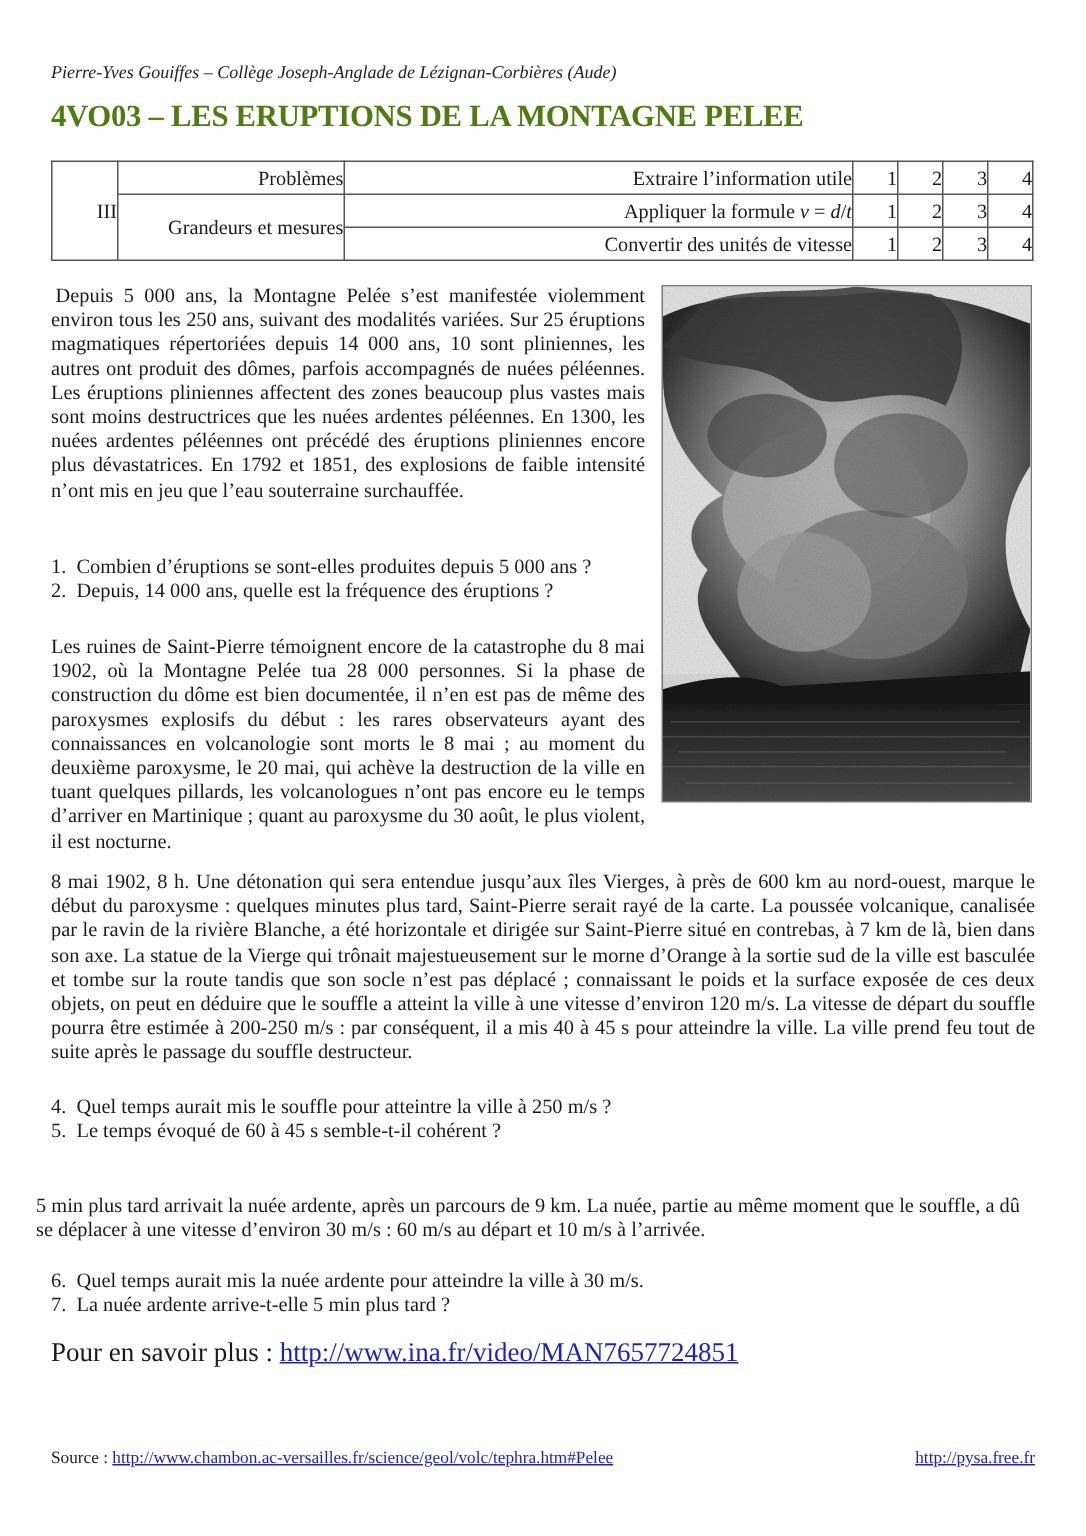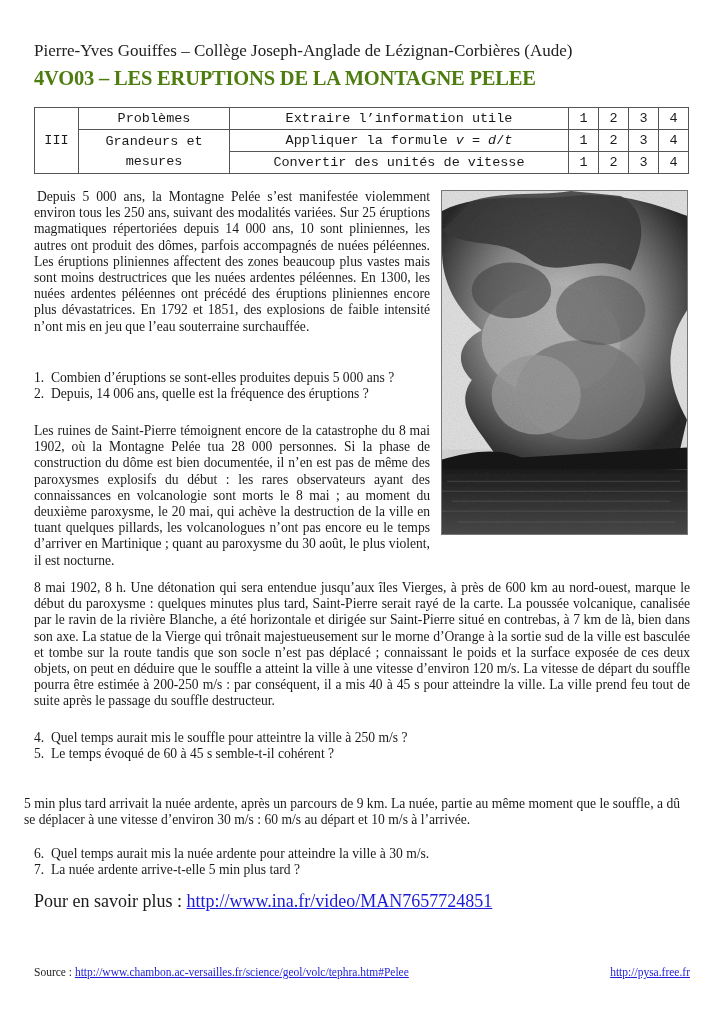--- a/index.html
+++ b/index.html
@@ -2,30 +2,30 @@
 <html><head>
 <meta charset="utf-8">
 <style>
   html, body { margin: 0; padding: 0; background: #ffffff; }
   body {
     width: 724px; height: 1024px; position: relative; overflow: hidden;
     font-family: "Liberation Serif", "DejaVu Serif", serif;
     color: #1a1a1a;
   }
   .abs { position: absolute; }
-  #author-line { left: 34px; top: 41px; font-size: 17px; color: #222; white-space: nowrap; }
+  #author-line { left: 34px; top: 41px; font-size: 12px; color: #222; white-space: nowrap; font-style: italic; }
   #page-title { left: 34px; top: 67px; font-size: 20.5px; font-weight: bold; color: #4d7c0f; white-space: nowrap; letter-spacing: -0.2px; margin: 0; }
 
   
   #competency-table {
     left: 34px; top: 107px; width: 655px;
     border-collapse: collapse; font-size: 13.5px; color: #1a1a1a;
   }
   #competency-table td {
-    border: 1px solid #555; text-align: center; padding: 0; height: 21px; line-height: 20px; font-family: Liberation Mono, monospace;
+    border: 1px solid #555; text-align: right; padding: 0; height: 21px; line-height: 20px;
   }
   #competency-table td.level { width: 29px; }
   #competency-table td.roman { width: 43px; }
   #competency-table td.domain { width: 150px; }
   #competency-table td.skill { width: 338px; }
   .formula i { font-style: italic; }
 
   .para {
     position: absolute; font-size: 13.6px; line-height: 16.2px; text-align: justify; margin: 0; color: #1a1a1a;
   }
@@ -86,21 +86,21 @@
     <td class="level">4</td>
   </tr>
 </tbody>
   </table>
 
 <p class="para" id="intro-paragraph">Depuis 5 000 ans, la Montagne Pelée s’est manifestée violemment environ tous les 250 ans, suivant des modalités variées. Sur 25 éruptions magmatiques répertoriées depuis 14 000 ans, 10 sont pliniennes, les autres ont produit des dômes, parfois accompagnés de nuées péléennes. Les éruptions pliniennes affectent des zones beaucoup plus vastes mais sont moins destructrices que les nuées ardentes péléennes. En 1300, les nuées ardentes péléennes ont précédé des éruptions pliniennes encore plus dévastatrices. En 1792 et 1851, des explosions de faible intensité n’ont mis en jeu que l’eau souterraine surchauffée.</p>
 
 <div class="para" id="questions-1">
   <ol class="q">
     <li><span class="num">1.</span><span>Combien d’éruptions se sont-elles produites depuis 5 000 ans ?</span></li>
-    <li><span class="num">2.</span><span>Depuis, 14 006 ans, quelle est la fréquence des éruptions ?</span></li>
+    <li><span class="num">2.</span><span>Depuis, 14 000 ans, quelle est la fréquence des éruptions ?</span></li>
   </ol>
 </div>
 
 <p class="para" id="ruins-paragraph">Les ruines de Saint-Pierre témoignent encore de la catastrophe du 8 mai 1902, où la Montagne Pelée tua 28 000 personnes. Si la phase de construction du dôme est bien documentée, il n’en est pas de même des paroxysmes explosifs du début : les rares observateurs ayant des connaissances en volcanologie sont morts le 8 mai ; au moment du deuxième paroxysme, le 20 mai, qui achève la destruction de la ville en tuant quelques pillards, les volcanologues n’ont pas encore eu le temps d’arriver en Martinique ; quant au paroxysme du 30 août, le plus violent, il est nocturne.</p>
 
 <div class="abs" id="eruption-photo" title="Photographie en noir et blanc de l’éruption de la Montagne Pelée">
   <svg viewBox="0 0 247 345" preserveAspectRatio="none">
     <defs>
       <filter id="grain" x="0" y="0" width="100%" height="100%">
         <feTurbulence type="fractalNoise" baseFrequency="0.9" numOctaves="2" seed="3" result="n"></feTurbulence>

